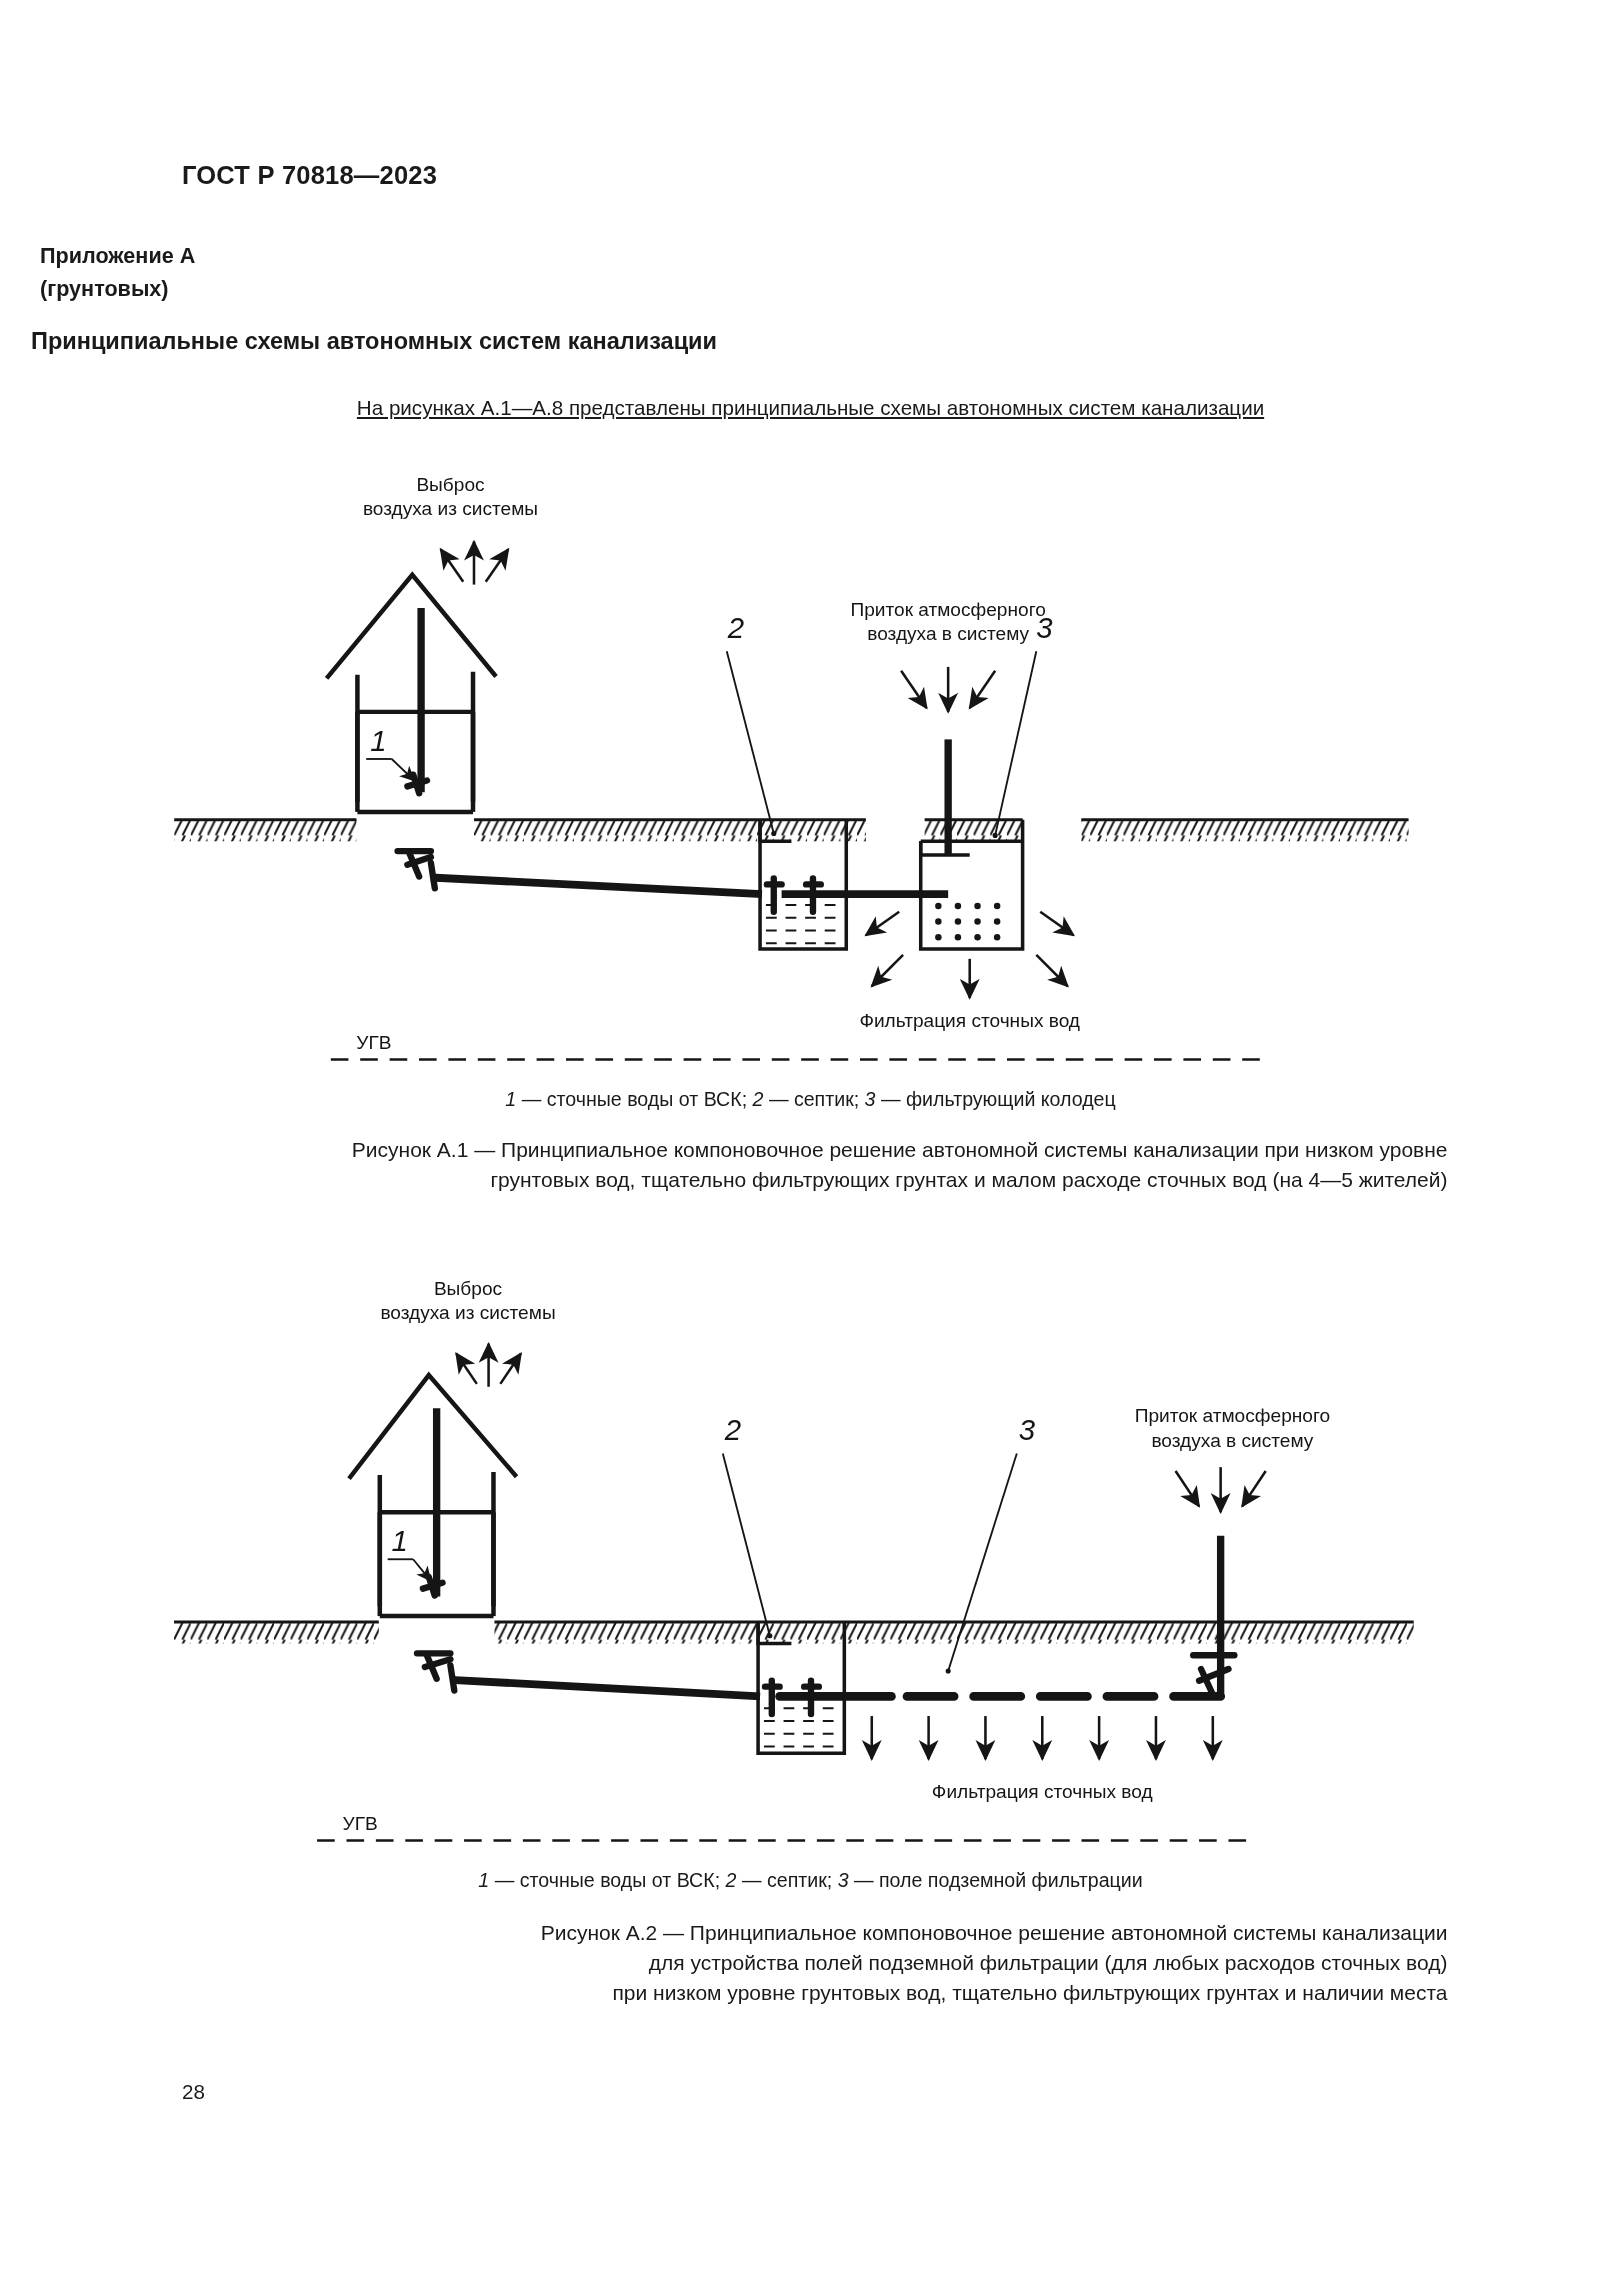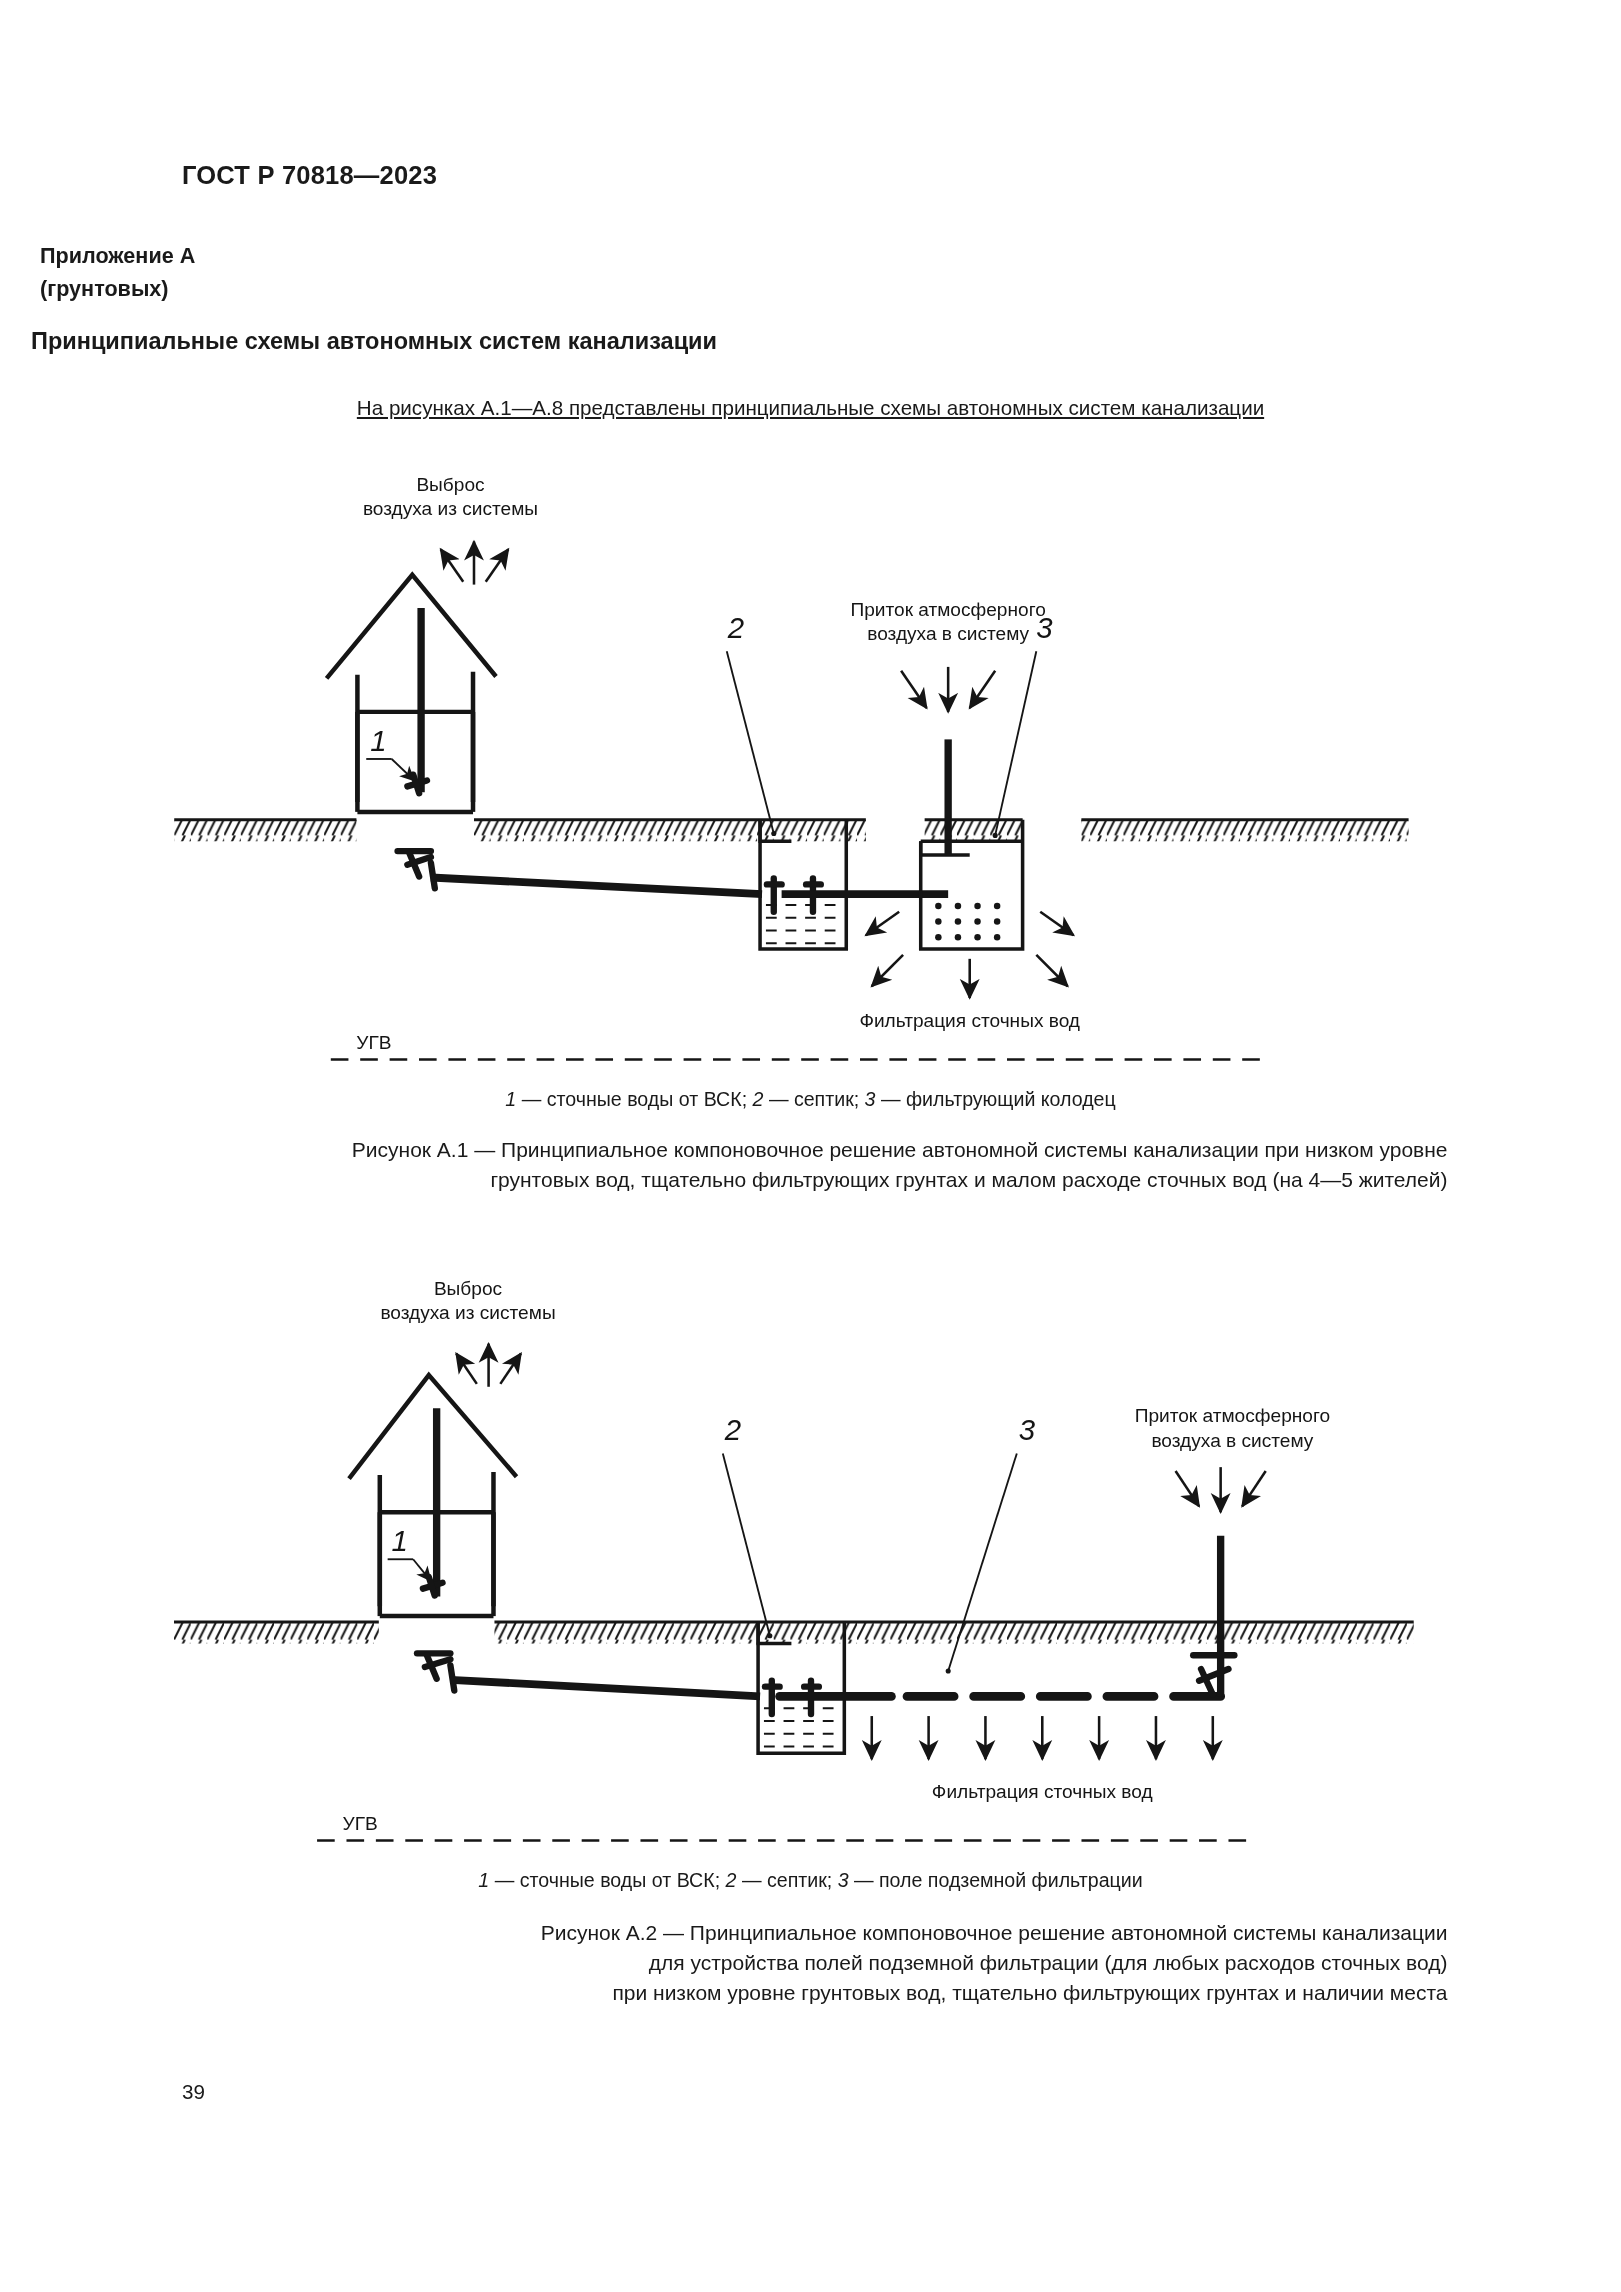--- a/index.html
+++ b/index.html
@@ -422,16 +422,16 @@
       <span class="num">1</span><span> — сточные воды от ВСК; </span><span class="num">2</span><span> — септик; </span><span class="num">3</span><span> — поле подземной фильтрации</span>
     </div>
 
     <div class="fig-caption">
       <div>Рисунок А.2 — Принципиальное компоновочное решение автономной системы канализации</div>
       <div>для устройства полей подземной фильтрации (для любых расходов сточных вод)</div>
       <div>при низком уровне грунтовых вод, тщательно фильтрующих грунтах и наличии места</div>
     </div>
   </div>
 
-  <div class="page-number">39</div>
+  <div class="page-number">28</div>
 
 </div>
 
 
 </body></html>

